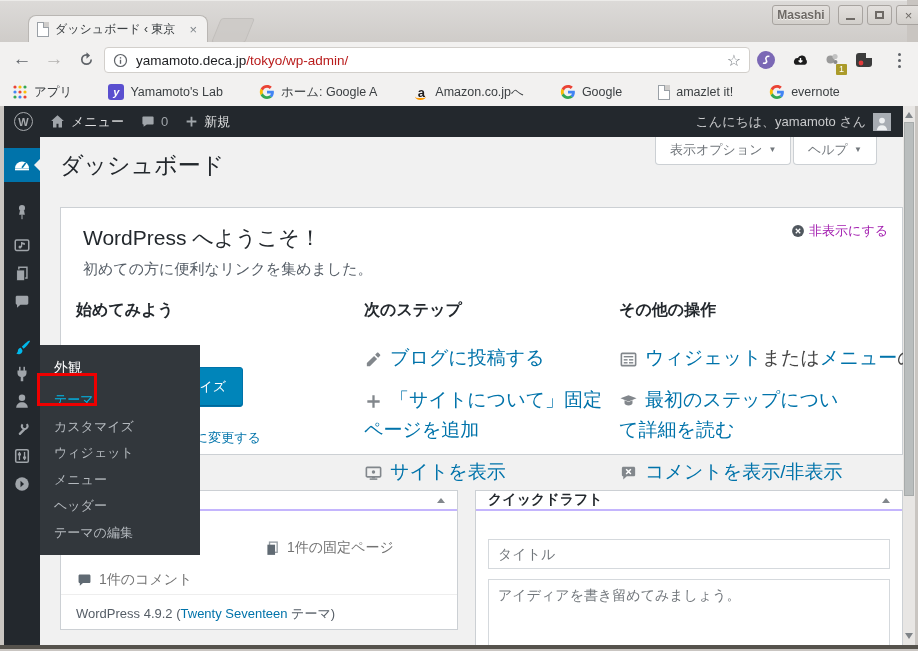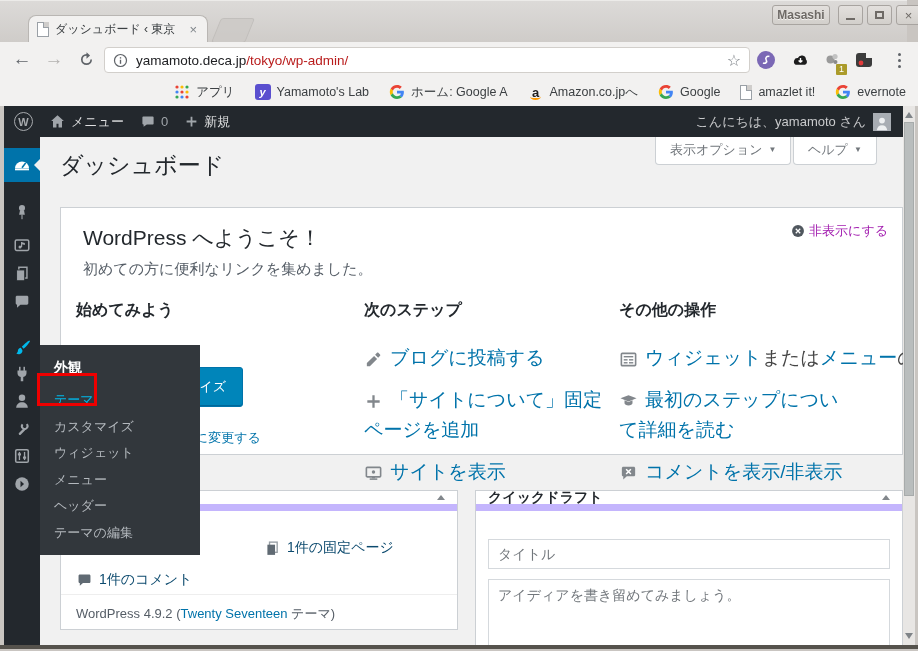--- a/index.html
+++ b/index.html
@@ -43,21 +43,21 @@
   .star { color:#767b80; font-size:16px; }
   .ext { position:absolute; top:6px; width:24px; height:24px; display:flex; align-items:center; justify-content:center; }
   .badge { position:absolute; right:-3px; bottom:-3px; background:#ab9b2a; color:#fff; font-size:9px;
            padding:0 3px; line-height:11px; border-radius:1px; }
   .menu-dots { position:absolute; left:889px; top:8px; width:20px; height:20px; display:flex;
            flex-direction:column; align-items:center; justify-content:center; gap:3px; }
   .menu-dots i { width:3px; height:3px; background:#5f6368; border-radius:50%; }
 
   
   .bookmarks { position:absolute; left:0; top:78px; width:918px; height:28px; background:#f2f1f0;
-               display:flex; align-items:center; padding:0 12px; gap:20px;justify-content:flex-end; }
+               display:flex; align-items:center; padding:0 12px; gap:36px; }
   .bm { display:flex; align-items:center; gap:6px; font-size:12.5px; color:#3c4043; white-space:nowrap; }
   .fav { width:16px; height:16px; display:flex; align-items:center; justify-content:center; flex:none; }
   .fav-y { background:#5a4fcf; border-radius:3px; color:#fff; font-size:11px; font-style:italic; font-weight:bold; }
   .fav-amazon { color:#221f1f; font-weight:bold; font-size:13px; position:relative; }
   .fav-amazon:after { content:""; position:absolute; left:2px; bottom:0; width:11px; height:5px;
                border-bottom:2px solid #f90; border-radius:50%; }
 
   
   .viewport { position:absolute; left:4px; top:106px; width:911px; height:539px; background:#f1f1f1; overflow:hidden; }
 
@@ -76,21 +76,21 @@
   .s-item { position:absolute; left:0; width:36px; height:30px; display:flex; align-items:center;
             justify-content:center; color:#a0a5aa; }
   .s-active { background:#0073aa; color:#fff; height:34px; }
   .s-active .notch { position:absolute; right:0; top:50%; margin-top:-6px; width:0; height:0;
             border-top:6px solid transparent; border-bottom:6px solid transparent; border-right:6px solid #f1f1f1; }
   .s-appearance { color:#00b9eb; }
 
   
   .flyout { position:absolute; left:36px; top:239px; width:160px; height:210px; background:#32373c;
             z-index:5; padding-top:6px; }
-  .flyout-title { color:#fff; font-size:14px; font-weight:bold; padding:8px 14px 10px; }
+  .flyout-title { color:#fff; font-size:14px; font-weight:normal; padding:8px 14px 10px; }
   .fly-item { font-size:13px; color:#b4b9be; padding:0 14px; line-height:26.5px; }
   .fly-current { color:#00b9eb; }
   .red-box { position:absolute; left:33px; top:267px; width:60px; height:33px;
              border:3px solid #ef0000; z-index:6; }
 
   
   .page-title { position:absolute; left:56px; top:44px; font-size:23px; font-weight:400; color:#23282d; z-index:1; }
   .meta-btn { position:absolute; top:31px; height:28px; background:#fff; border:1px solid #ccd0d4; border-top:none;
               border-radius:0 0 4px 4px; color:#72777c; font-size:13px; line-height:26px; padding:0 14px; z-index:1; }
   .meta-arrow { font-size:8px; margin-left:6px; vertical-align:2px; }
@@ -107,25 +107,25 @@
   .btn-primary { display:inline-block; background:#0085ba; border:1px solid #0073aa; box-shadow:inset 0 -1px 0 #006799;
              color:#fff; font-size:13px; border-radius:3px; padding:10px 16px; margin-top:24px; }
   .alt-link { display:block; margin-top:22px; font-size:13px; color:#0073aa; white-space:nowrap; }
   .wlink-row { font-size:19px; line-height:1.55; color:#0073aa; margin-bottom:13px; }
   .wlink-row .wicon { color:#82878c; display:inline-block; vertical-align:-5px; margin-right:7px; }
   .plain { color:#444; }
   .nowrap { white-space:nowrap; }
 
   .glance { left:56px; top:384px; width:398px; height:140px; }
   .qdraft { left:471px; top:384px; width:428px; height:175px; }
-  .panel-head { height:20px; border-bottom:7px solid #c4b5fd; display:flex; align-items:center;
+  .panel-head { height:20px; border-bottom:2px solid #c4b5fd; display:flex; align-items:center;
                 padding:0 12px; font-size:14px; font-weight:600; color:#23282d; }
   .toggle { margin-left:auto; width:0; height:0; border-left:4px solid transparent;
             border-right:4px solid transparent; border-bottom:5px solid #82878c; }
-  .glance-item { position:absolute; display:flex; align-items:center; gap:6px; font-size:14px; color:#0c4a6e; }
+  .glance-item { position:absolute; display:flex; align-items:center; gap:6px; font-size:14px; color:#737373; }
   .gi-pages { left:203px; top:48px; } .gi-comments { left:15px; top:80px; }
   .glance-item .wicon { color:#606a73; display:flex; }
   .version-row { position:absolute; left:0; right:0; top:103px; border-top:1px solid #eee;
                  padding:10px 15px; font-size:13px; color:#555d66; }
   .version-row a { color:#0073aa; text-decoration:none; }
   .qd-input { position:absolute; left:12px; top:48px; width:402px; height:30px; border:1px solid #d5d9dd;
               background:#fff; font-size:14px; padding:0 9px; font-family:"Liberation Sans",sans-serif; }
   .qd-textarea { position:absolute; left:12px; top:88px; width:402px; height:90px; border:1px solid #d5d9dd;
               background:#fff; font-size:14px; padding:7px 9px; resize:none; font-family:"Liberation Sans",sans-serif; }
   ::placeholder { color:#72777c; opacity:1; }

